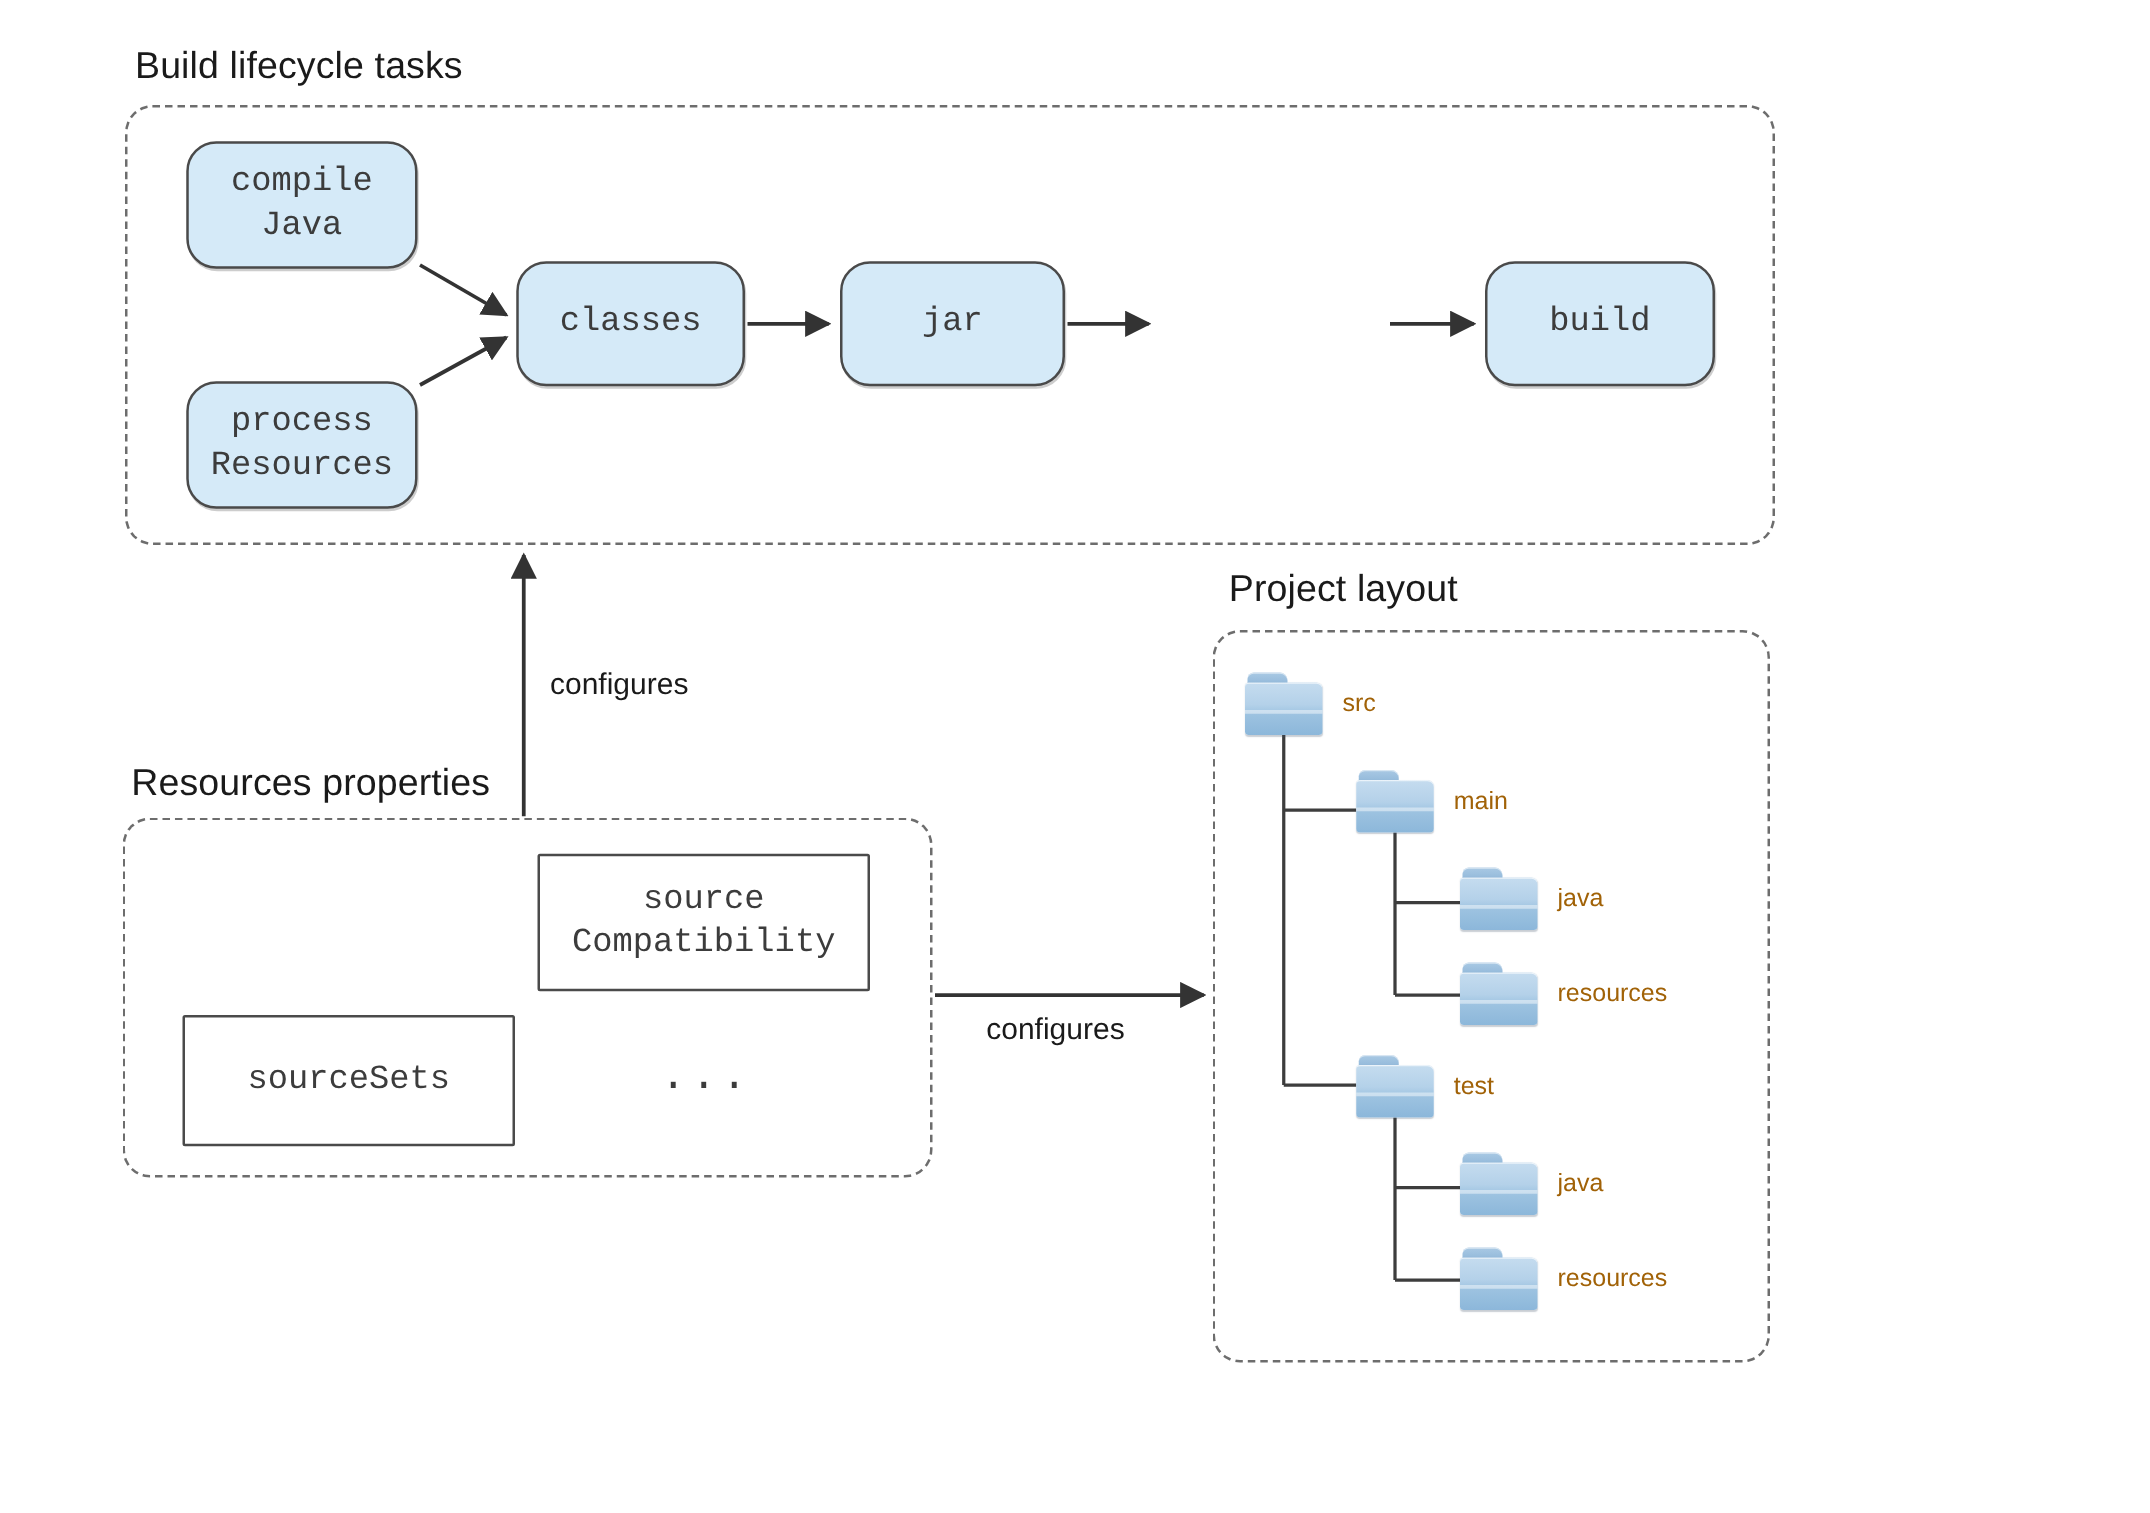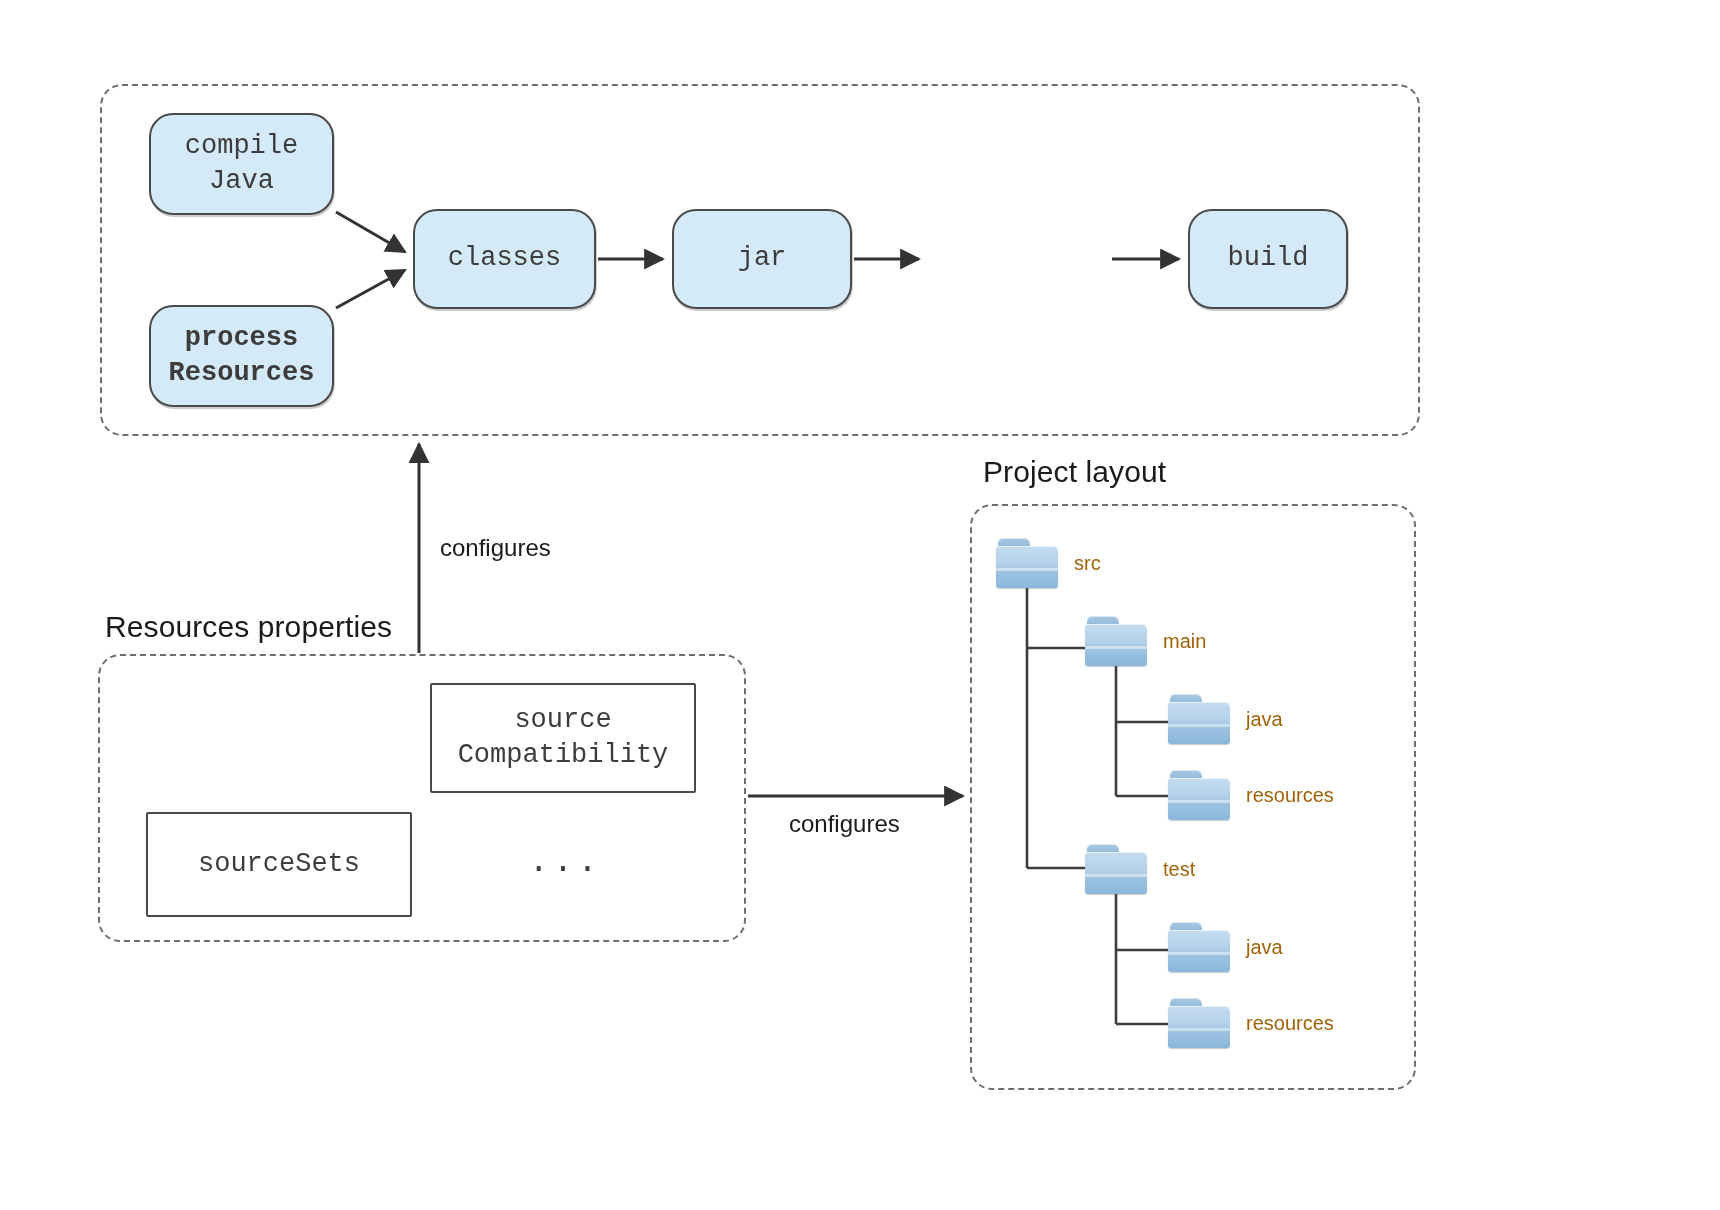--- a/index.html
+++ b/index.html
@@ -23,25 +23,25 @@
   #grp-project{left:970px;top:504px;width:446px;height:586px;}
 
   
   .task{position:absolute;box-sizing:border-box;
         background:#d5eaf8;border:2px solid #4a4a4a;border-radius:24px;
         display:flex;align-items:center;justify-content:center;
         font-family:"Liberation Mono","DejaVu Sans Mono",monospace;
         font-size:27px;color:#3c3c3c;line-height:1.30;text-align:center;
         box-shadow:1px 2px 0 rgba(90,90,90,0.30);}
   #task-compilejava   {left:149px;top:113px;width:185px;height:102px;}
-  #task-processres    {left:149px;top:305px;width:185px;height:102px;font-weight:bold;}
+  #task-processres    {left:149px;top:305px;width:185px;height:102px;}
   #task-classes       {left:413px;top:209px;width:183px;height:100px;}
   #task-jar           {left:672px;top:209px;width:180px;height:100px;}
   #task-assemble      {left:928px;top:209px;width:182px;height:100px;}
-  #task-build         {left:1188px;top:209px;width:160px;height:100px;}
+  #task-build         {left:1188px;top:209px;width:184px;height:100px;}
 
   
   .prop{position:absolute;box-sizing:border-box;background:#ffffff;
         border:2px solid #4a4a4a;border-radius:2px;
         display:flex;align-items:center;justify-content:center;
         font-family:"Liberation Mono","DejaVu Sans Mono",monospace;
         font-size:27px;color:#3c3c3c;line-height:1.30;text-align:center;}
   #prop-distdirname {left:146px;top:686px;width:266px;height:106px;}
   #prop-sourcecompat{left:430px;top:683px;width:266px;height:110px;}
   #prop-sourcesets  {left:146px;top:812px;width:266px;height:105px;}
@@ -86,20 +86,21 @@
 </style>
 </head>
 <body>
 
 <div class="stage">
 
   <div class="group" id="grp-lifecycle"></div>
   <div class="group" id="grp-convention"></div>
   <div class="group" id="grp-project"></div>
 
+  <div class="caption" id="cap-lifecycle">Build lifecycle tasks</div>
   <div class="caption" id="cap-convention">Resources properties</div>
   <div class="caption" id="cap-project">Project layout</div>
 
   <svg id="edges" viewBox="0 0 1720 1210" xmlns="http://www.w3.org/2000/svg">
     <defs>
       <marker id="arrow" viewBox="0 0 10 10" refX="9" refY="5" markerWidth="7" markerHeight="7" orient="auto-start-reverse">
         <path d="M 0 0 L 10 5 L 0 10 z" fill="#333"></path>
       </marker>
     </defs>
     <g stroke="#333" stroke-width="3" fill="none">

